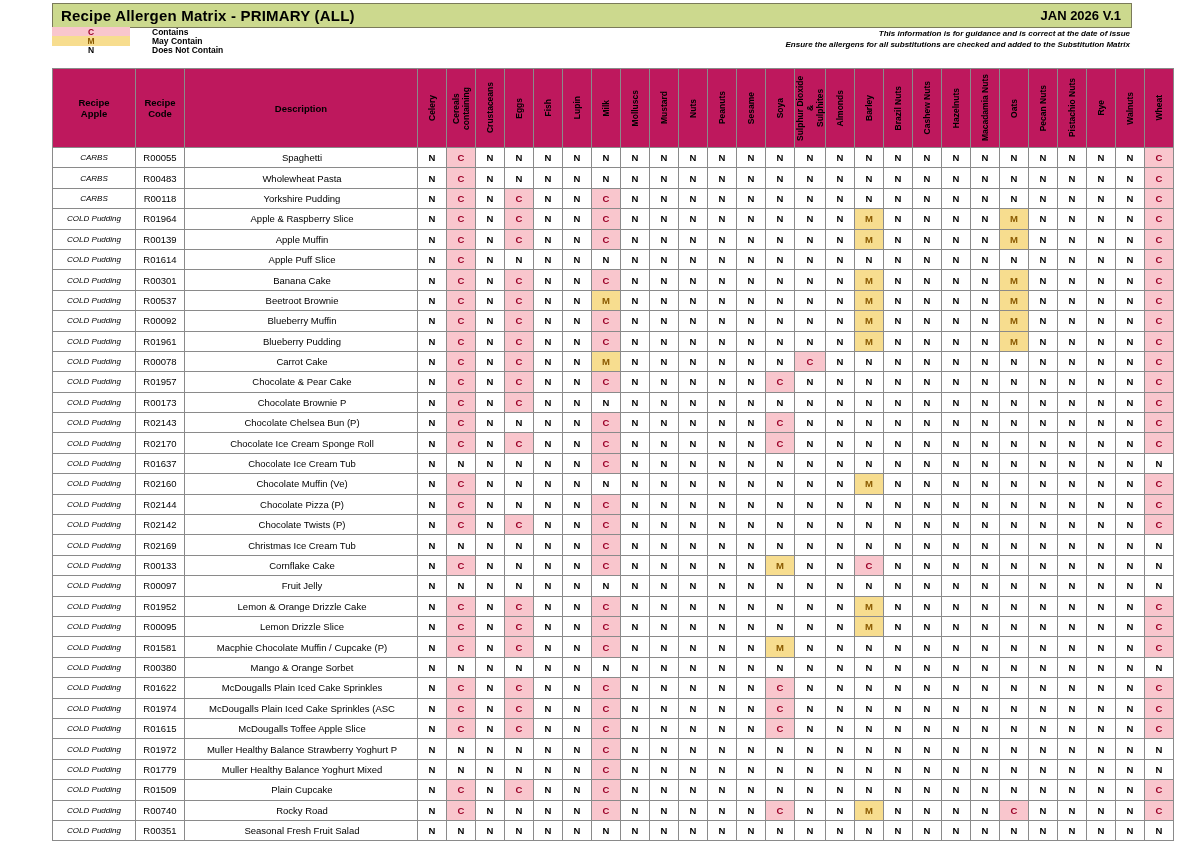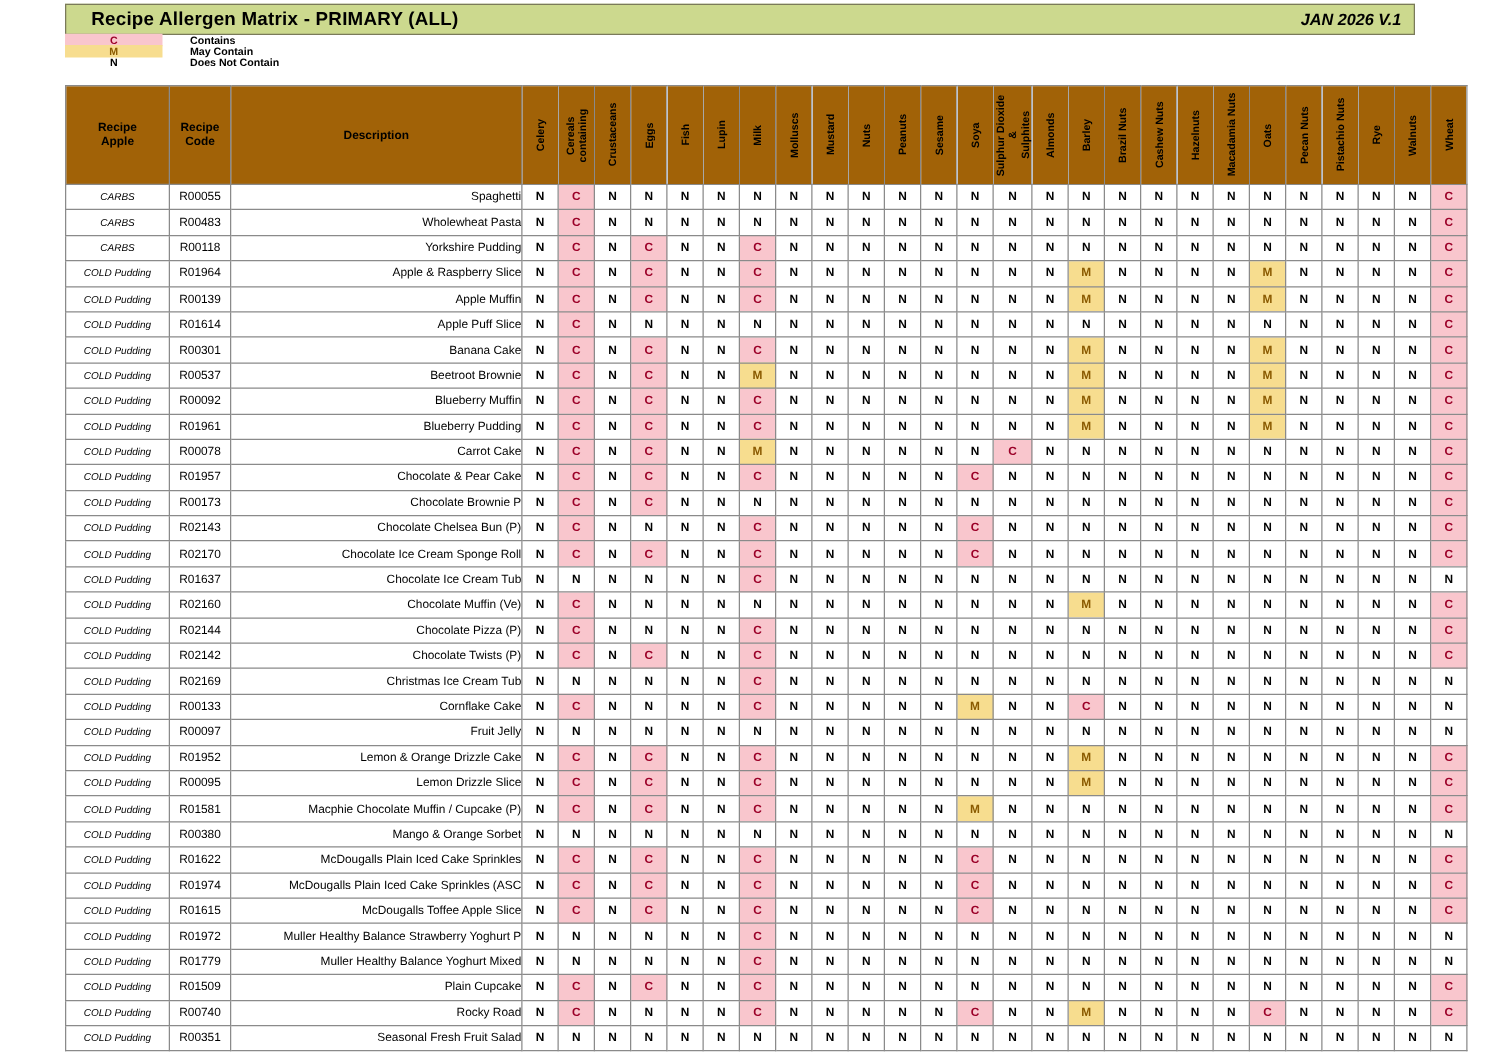--- a/index.html
+++ b/index.html
@@ -2,23 +2,23 @@
 <html><head>
 <meta charset="utf-8">
 <style>
   html,body{margin:0;padding:0;background:#ffffff;}
   body{width:1200px;height:849px;font-family:"Liberation Sans",sans-serif;color:#000;}
   .page{position:relative;width:1200px;height:849px;}
 
   
   .titlebar{position:absolute;left:52px;top:3px;width:1078px;height:23px;
             background:#ccd98e;border:1px solid #7a7a5a;display:flex;align-items:center;}
-  .title-text{font-size:15px;font-weight:bold;padding-left:20px;letter-spacing:.2px;}
+  .title-text{font-size:15px;font-weight:bold;padding-left:8px;letter-spacing:.2px;}
   .title-version{margin-left:auto;padding-right:10px;font-size:13px;font-weight:bold;
-                 font-style:italic;}
+                 }
 
   
   .legend{position:absolute;left:52px;top:27px;font-size:8px;}
   .legend-row{display:flex;align-items:center;height:9px;}
   .legend-key{width:78px;text-align:center;font-weight:bold;font-size:8.5px;}
   .legend-key.c{background:#f9c6cd;color:#9b0028;}
   .legend-key.m{background:#f7dd8f;color:#8a5a00;}
   .legend-key.n{background:transparent;color:#000;}
   .legend-label{font-weight:bold;font-size:8.5px;padding-left:22px;}
 
@@ -26,35 +26,35 @@
   .guidance{position:absolute;right:70px;top:28px;text-align:right;
             font-size:8px;font-weight:bold;font-style:italic;line-height:11px;}
 
   
   .matrix{position:absolute;left:52px;top:68px;border-collapse:collapse;
           table-layout:fixed;}
   .matrix td,.matrix th{border:1px solid #8a8a8a;padding:0;
                         font-size:9.5px;text-align:center;vertical-align:middle;
                         background:#ffffff;}
   
-  .matrix thead th{background:#a16207;font-weight:bold;height:78px;}
+  .matrix thead th{background:#be185d;font-weight:bold;height:78px;}
   th.head-group{width:82px;font-size:9.5px;line-height:11px;}
   th.head-code{width:48px;font-size:9.5px;line-height:11px;}
   th.head-desc{width:232px;font-size:9.5px;margin-left:38px;}
   th.head-al{width:28px;position:relative;}
   th.head-al .vert{
       display:block;writing-mode:vertical-rl;transform:rotate(180deg);
       font-size:8.5px;font-weight:bold;line-height:10px;white-space:pre-line;
       margin:0 auto;max-height:72px;}
 
   
   tbody td{height:19.4px;}
   td.group{font-size:8px;font-style:italic;text-align:center;margin-left:37px;}
   td.code{font-size:9.5px;}
-  td.desc{font-size:9.5px;text-align:right;padding-left:2px;
+  td.desc{font-size:9.5px;text-align:center;padding-left:2px;
           white-space:nowrap;overflow:hidden;}
   td.val{font-size:9.5px;font-weight:bold;}
   td.val.C{background:#f9c6cd;color:#9b0028;}
   td.val.M{background:#f7dd8f;color:#8a5a00;}
   td.val.N{background:#ffffff;color:#000;}
 </style>
 </head>
 <body>
 
 <div class="page">
@@ -72,20 +72,24 @@
     <div class="legend-row">
       <span class="legend-key m">M</span>
       <span class="legend-label">May Contain</span>
     </div>
     <div class="legend-row">
       <span class="legend-key n">N</span>
       <span class="legend-label">Does Not Contain</span>
     </div>
   </div>
 
+  <div class="guidance">
+    <div>This information is for guidance and is correct at the date of issue</div>
+    <div>Ensure the allergens for all substitutions are checked and added to the Substitution Matrix</div>
+  </div>
 
   <table class="matrix">
     <thead>
       <tr>
         <th class="head-group">
             <div>Recipe</div>
             <div>Apple</div>
           </th>
         <th class="head-code">
             <div>Recipe</div>

